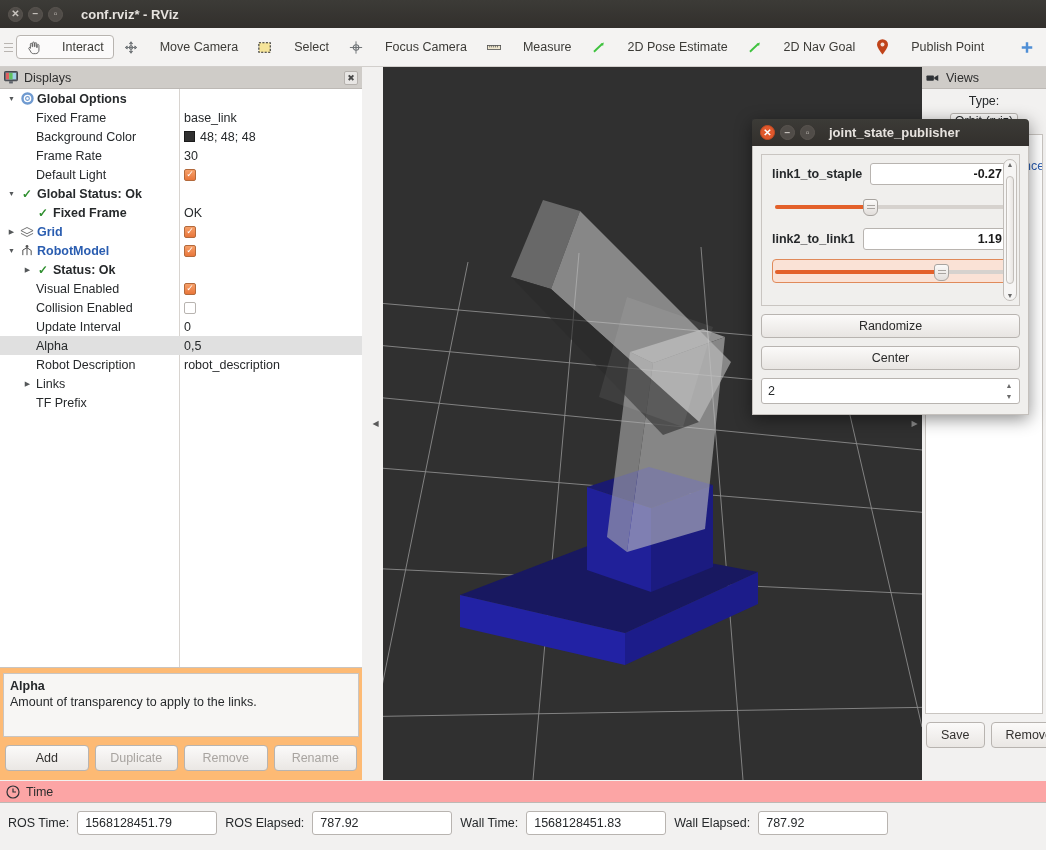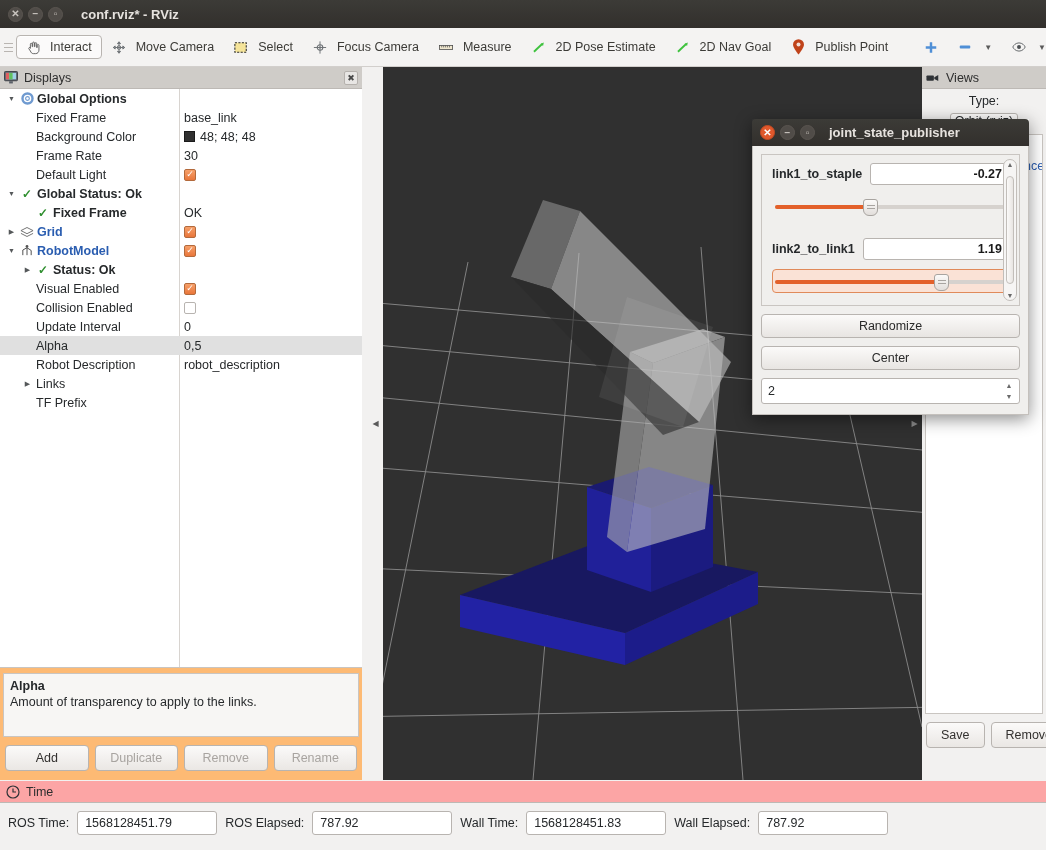--- a/index.html
+++ b/index.html
@@ -29,21 +29,21 @@
 
   
   .toolbar {
     position:absolute; left:0; top:28px; width:1046px; height:39px;
     background:#f4f3f2; border-bottom:1px solid #d2cfcc;
     display:flex; align-items:center; padding-left:4px;
   }
   .tb-handle { width:10px; height:22px; display:flex;flex-direction:column;
     justify-content:center; gap:3px; margin-right:3px; }
   .tb-handle i { display:block; height:1px; background:#b9b5b1; width:9px; }
-  .tb-item { display:flex;align-items:center;gap:10px;
+  .tb-item { display:flex;align-items:center;gap:22px;
     padding:4px 9px; border-radius:4px; color:#3c3b37; font-size:12.5px;
     white-space:nowrap; border:1px solid transparent; }
   .tb-item.active { background:#fbfafa; border:1px solid #b8b4b0;
     box-shadow:0 1px 0 rgba(255,255,255,.7) inset; }
   .tb-sep { width:1px;height:22px;background:#d6d3d0;margin:0 8px; }
   .tb-caret { font-size:8px; color:#5a5a5a; margin-left:2px; }
 
   
   .displays {
     position:absolute; left:0; top:67px; width:362px; height:713px;
@@ -652,21 +652,21 @@
             <div class="slider">
               <div class="strack"></div>
               <div class="sfill" id="fill0" style="width: 41%;"></div>
               <div class="shandle" id="handle0" style="left: calc(41% - 7px);">
                   <i></i>
                 </div>
             </div>
           </div>
         </div>
 
-        <div style="margin-top:20px">
+        <div style="margin-top:10px">
           <div class="jrow-label">
             <span class="jname">link2_to_link1</span>
             <span class="jfield">1.19</span>
           </div>
           <div class="sliderwrap focus">
             <div class="slider">
               <div class="strack"></div>
               <div class="sfill" id="fill1" style="width: 72%;"></div>
               <div class="shandle" id="handle1" style="left: calc(72% - 7px);">
                   <i></i>

